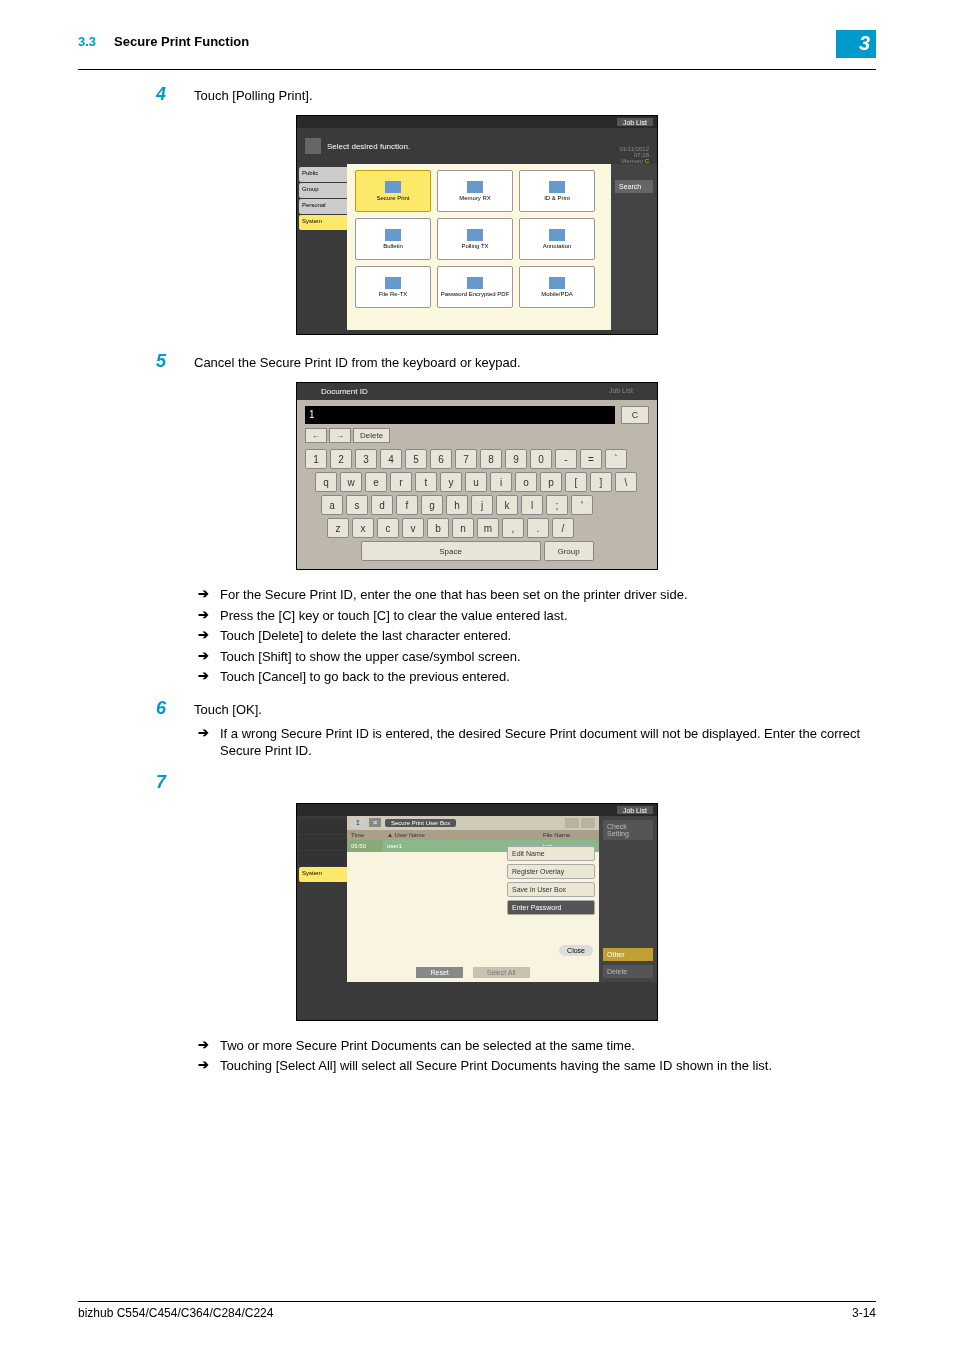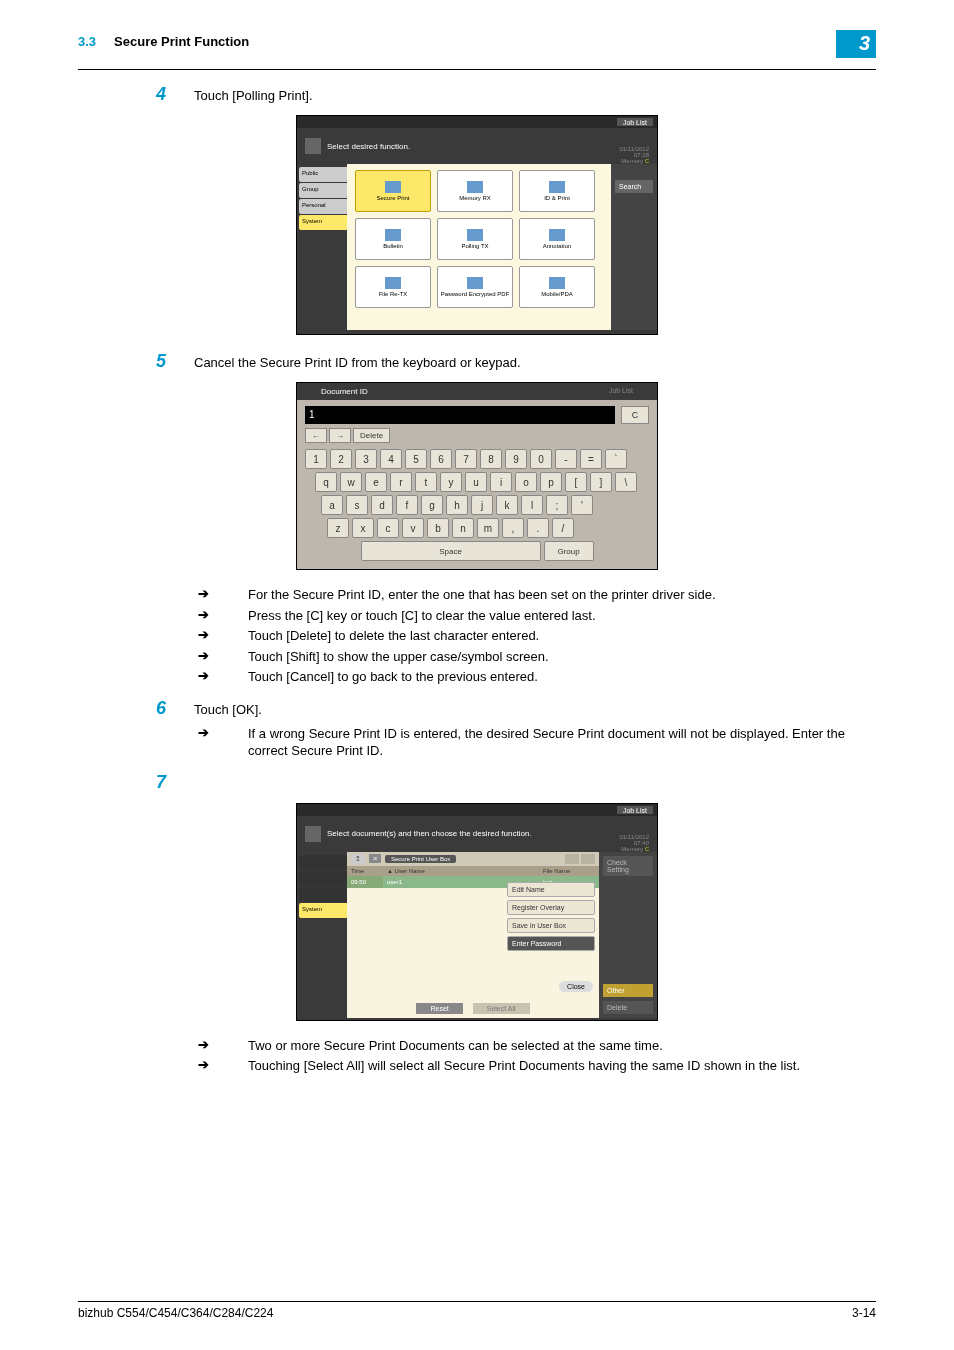--- a/index.html
+++ b/index.html
@@ -49,21 +49,21 @@
     font-style: italic;
   }
   .step-text { padding-top: 4px; font-size: 13px; }
   .bullet-list { margin-left: 120px; }
   .bullet-row { display: flex; margin: 3px 0; font-size: 13px; }
   .arrow {
     color: #000; font-weight: bold;
     width: 22px;
     flex-shrink: 0;
   }
-  .bullet-text { flex: 1; line-height: 1.35; margin-left: 28px; }
+  .bullet-text { flex: 1; line-height: 1.35; }
   .screenshot {
     margin: 10px auto 16px auto;
     width: 362px;
   }
   .footer {
     position: absolute;
     bottom: 30px;
     left: 78px;
     right: 78px;
     border-top: 1px solid #000;
@@ -458,32 +458,20 @@
   </div>
 
   <div class="step">
     <div class="step-num">7</div>
   </div>
 
   <div class="screenshot">
     <div class="ui3">
       <div class="ui-titlebar">
         <span class="ui-joblist">Job List</span>
-      </div>
-      <div class="ui-instruct">
-        <div style="display:flex;align-items:center;">
-          <span class="ui-left-icon"></span>
-          <span>Select document(s) and then choose the desired function.</span>
-        </div>
-        <div class="ui-right-status">
-          <div>01/11/2012</div>
-          <div>07:40</div>
-          <div><span>Memory</span> <span style="color:#cc0">C</span></div>
-          <div><span>99%</span> <span style="color:#f33">K</span></div>
-        </div>
       </div>
       <div class="ui3-body">
         <div class="ui3-left">
           <div class="ui3-tab"></div>
           <div class="ui3-tab"></div>
           <div class="ui3-tab"></div>
           <div class="ui3-tab sel">System</div>
         </div>
         <div class="ui3-main">
           <div class="ui3-toolbar">

